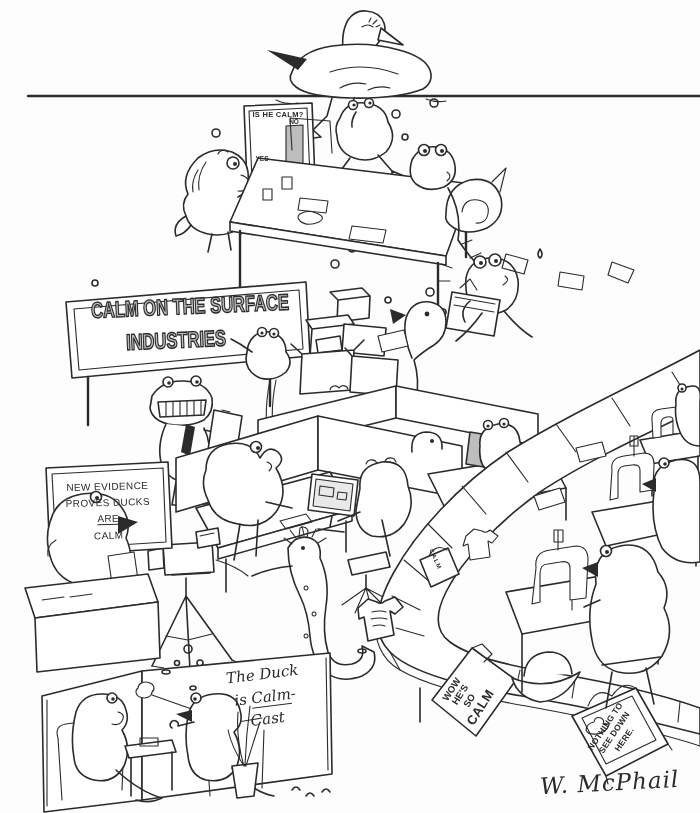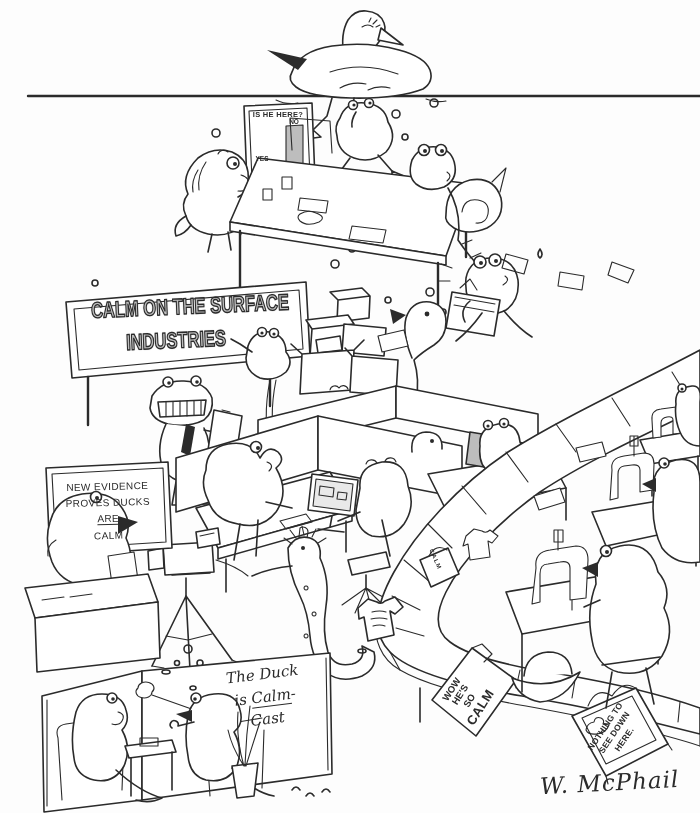--- a/index.html
+++ b/index.html
@@ -383,21 +383,21 @@
   </g>
 
   <g class="fine">
     <path d="M162,672 a4,2 0 1 0 8,0 a4,2 0 1 0 -8,0 M190,688 a3,2 0 1 0 6,0 a3,2 0 1 0 -6,0"></path>
     <path d="M292,790 q4,-6 8,0 M306,796 q4,-6 8,0 M322,792 q4,-6 8,0"></path>
     <path d="M358,651 a4,2 0 1 0 8,0 a4,2 0 1 0 -8,0"></path>
   </g>
 
 </svg>
 
-<div class="lbl survey-title">IS HE HERE?</div>
+<div class="lbl survey-title">IS HE CALM?</div>
 <div class="lbl bar-lbl yes-lbl">YES</div>
 <div class="lbl bar-lbl no-lbl">NO</div>
 
 <div class="lbl signline sign1">CALM ON THE SURFACE</div>
 <div class="lbl signline sign2">INDUSTRIES</div>
 
 <div class="lbl news">
   <span>NEW EVIDENCE</span><br>
   <span>PROVES DUCKS</span><br>
   <u>ARE</u><br>

